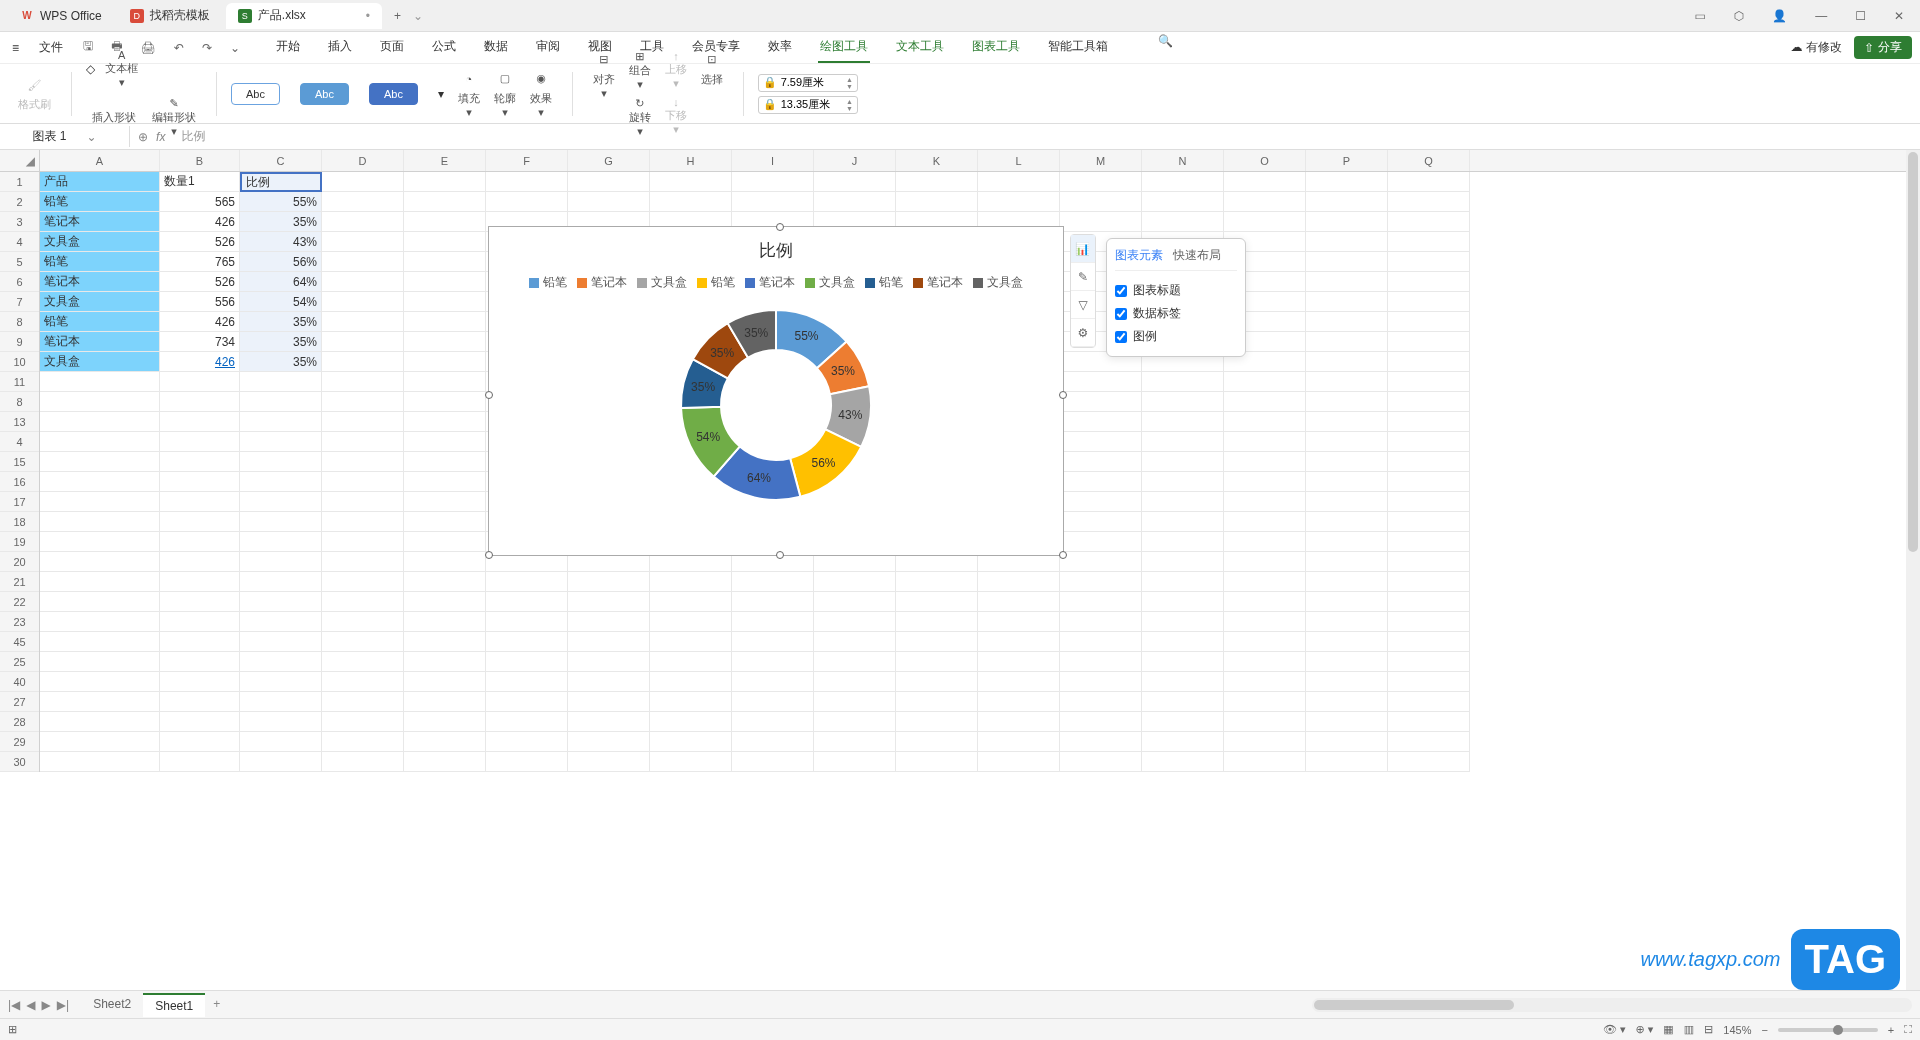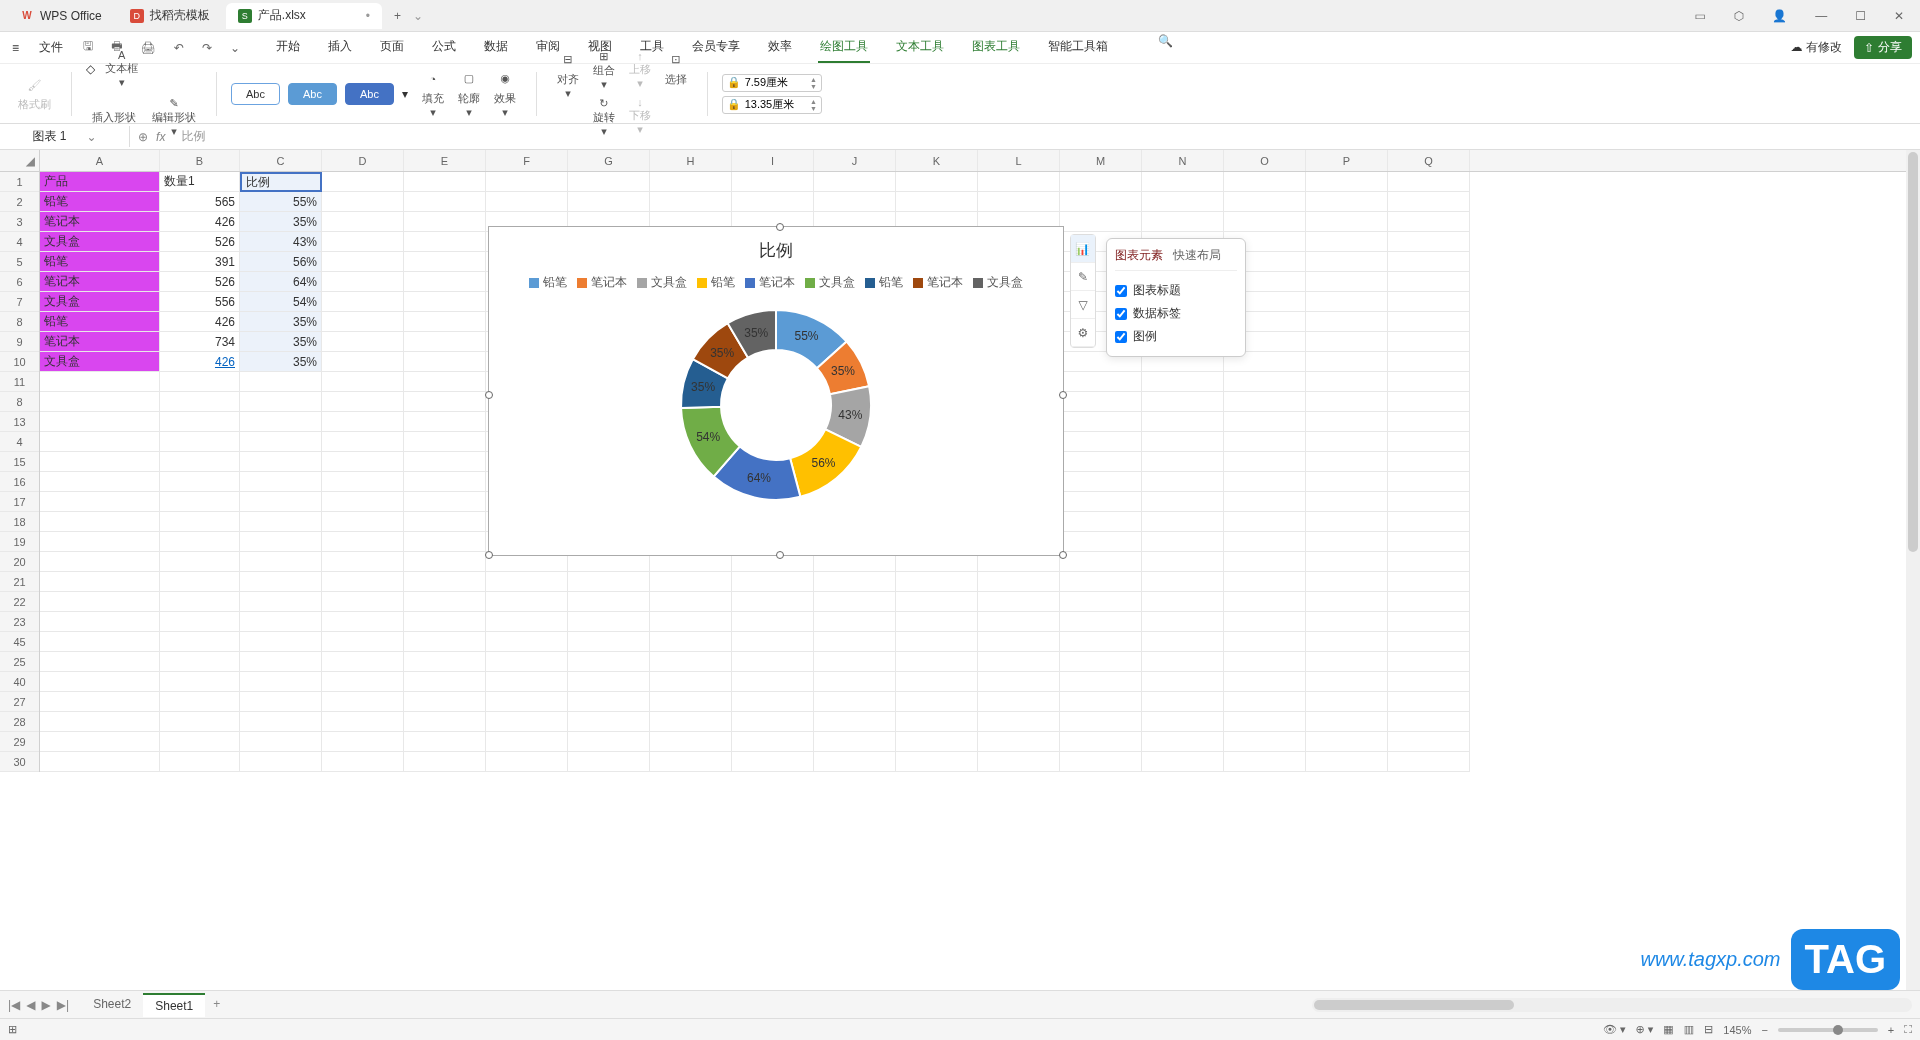--- a/index.html
+++ b/index.html
@@ -57,21 +57,21 @@
 .row-h { height: 20px; border-bottom: 1px solid #e8e8e8; display: flex; align-items: center; justify-content: center; color: #666; font-size: 11px; }
 .grid { flex: 1; position: relative; overflow: hidden; }
 .col-headers { display: flex; height: 22px; background: #f5f5f5; border-bottom: 1px solid #d0d0d0; }
 .col-h { border-right: 1px solid #e8e8e8; display: flex; align-items: center; justify-content: center; color: #666; font-size: 11px; }
 .cells { position: relative; }
 .cell-row { display: flex; height: 20px; }
 .cell { border-right: 1px solid #e8e8e8; border-bottom: 1px solid #e8e8e8; padding: 1px 4px; font-size: 12px; display: flex; align-items: center; overflow: hidden; white-space: nowrap; }
 .cell.right { justify-content: flex-end; }
 
 
-.sel-a { background: #d946ef; }
+.sel-a { background: #7dd3fc; }
 .sel-c { background: #ecf2fa; }
 .link-cell { color: #0563c1; text-decoration: underline; }
 
 
 .chart-container { position: absolute; left: 448px; top: 76px; width: 576px; height: 330px; background: #fff; border: 1px solid #aaa; }
 .chart-handle { position: absolute; width: 8px; height: 8px; background: #fff; border: 1px solid #666; border-radius: 50%; }
 .chart-title { text-align: center; font-size: 17px; font-weight: 500; padding: 12px 0 8px; color: #333; }
 .legend { display: flex; justify-content: center; flex-wrap: wrap; gap: 10px; padding: 4px 20px; font-size: 12px; color: #555; }
 .legend-item { display: flex; align-items: center; gap: 4px; }
 .legend-sq { width: 10px; height: 10px; }
@@ -81,21 +81,21 @@
 .donut-label { position: absolute; font-size: 12px; color: #333; font-weight: 500; transform: translate(-50%, -50%); }
 
 
 .chart-tools { position: absolute; left: 1030px; top: 84px; width: 26px; background: #fff; border: 1px solid #ddd; border-radius: 4px; display: flex; flex-direction: column; }
 .chart-tool { width: 24px; height: 28px; display: flex; align-items: center; justify-content: center; color: #666; cursor: pointer; border-bottom: 1px solid #eee; }
 
 
 .chart-popup { position: absolute; left: 1066px; top: 88px; width: 140px; background: #fff; border: 1px solid #ccc; border-radius: 6px; box-shadow: 0 2px 8px rgba(0,0,0,0.1); padding: 8px; }
 .popup-tabs { display: flex; gap: 10px; border-bottom: 1px solid #eee; padding-bottom: 6px; margin-bottom: 8px; font-size: 12px; }
 .popup-tab { cursor: pointer; color: #666; }
-.popup-tab.active { color: #7f1d1d; }
+.popup-tab.active { color: #3b82f6; }
 .popup-check { display: flex; align-items: center; gap: 6px; padding: 3px 0; font-size: 12px; }
 .popup-check input { width: 12px; height: 12px; }
 
 
 .sheet-tabs { height: 28px; background: #f5f5f5; display: flex; align-items: center; border-top: 1px solid #ddd; padding: 0 8px; }
 .sheet-nav { display: flex; gap: 6px; color: #888; }
 .sheet-tab-list { display: flex; margin-left: 12px; }
 .sheet-tab { padding: 4px 12px; cursor: pointer; color: #666; }
 .sheet-tab.active { background: #fff; color: #333; border-top: 2px solid #2e7d32; }
 .sheet-add { padding: 4px 8px; color: #888; }
@@ -193,21 +193,21 @@
     <div class="ribbon-row">
       <span>◇</span>
       <span class="ribbon-btn">A <span>文本框</span> ▾</span>
     </div>
     <div class="ribbon-row">
       <span class="ribbon-btn">插入形状</span>
       <span class="ribbon-btn">✎ <span>编辑形状</span> ▾</span>
     </div>
   </div>
   <div class="ribbon-sep"></div>
-  <div class="ribbon-row" style="gap:8px">
+  <div class="ribbon-row" style="gap:20px">
     <button class="abc-btn">Abc</button>
     <button class="abc-btn blue">Abc</button>
     <button class="abc-btn dark">Abc</button>
     <span>▾</span>
   </div>
   <div style="display:flex;gap:2px">
     <div class="ribbon-btn"><span class="ribbon-icon">◔</span><span>填充</span>▾</div>
     <div class="ribbon-btn"><span class="ribbon-icon">▢</span><span>轮廓</span>▾</div>
     <div class="ribbon-btn"><span class="ribbon-icon">◉</span><span>效果</span>▾</div>
   </div>
@@ -388,21 +388,21 @@
           <div class="cell" style="width: 82px;"></div>
           <div class="cell" style="width: 82px;"></div>
           <div class="cell" style="width: 82px;"></div>
           <div class="cell" style="width: 82px;"></div>
           <div class="cell" style="width: 82px;"></div>
           <div class="cell" style="width: 82px;"></div>
           <div class="cell" style="width: 82px;"></div>
         </div>
         <div class="cell-row">
           <div class="cell sel-a" style="width: 120px;">铅笔</div>
-          <div class="cell right" style="width: 80px;">391</div>
+          <div class="cell right" style="width: 80px;">765</div>
           <div class="cell right sel-c" style="width: 82px;">56%</div>
           <div class="cell" style="width: 82px;"></div>
           <div class="cell" style="width: 82px;"></div>
           <div class="cell" style="width: 82px;"></div>
           <div class="cell" style="width: 82px;"></div>
           <div class="cell" style="width: 82px;"></div>
           <div class="cell" style="width: 82px;"></div>
           <div class="cell" style="width: 82px;"></div>
           <div class="cell" style="width: 82px;"></div>
           <div class="cell" style="width: 82px;"></div>

